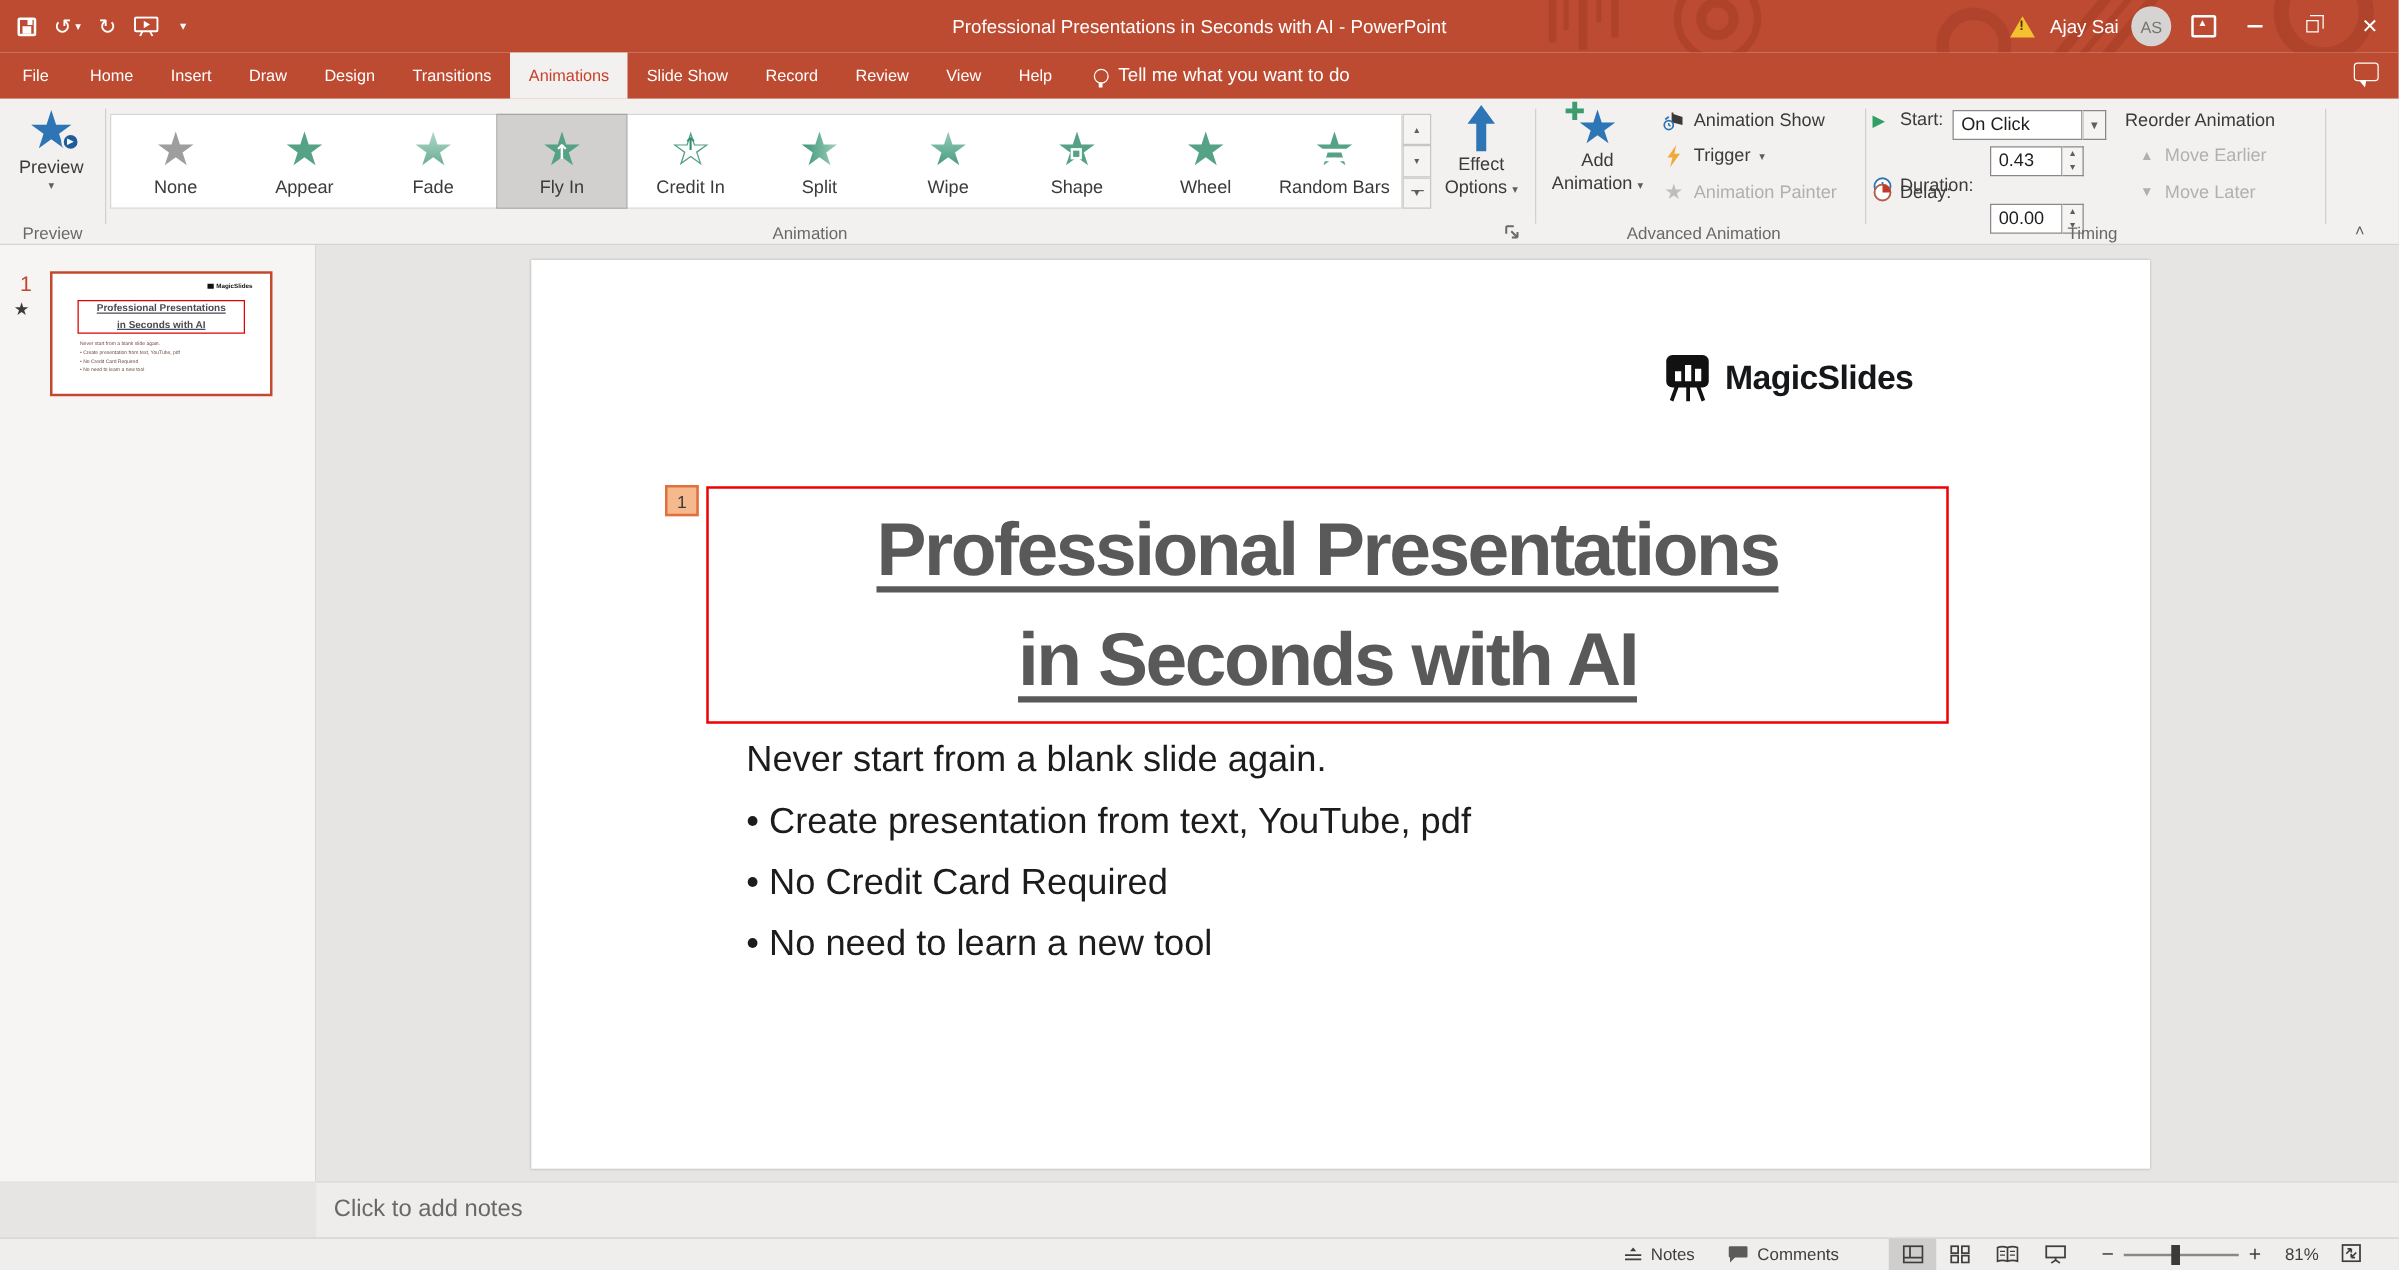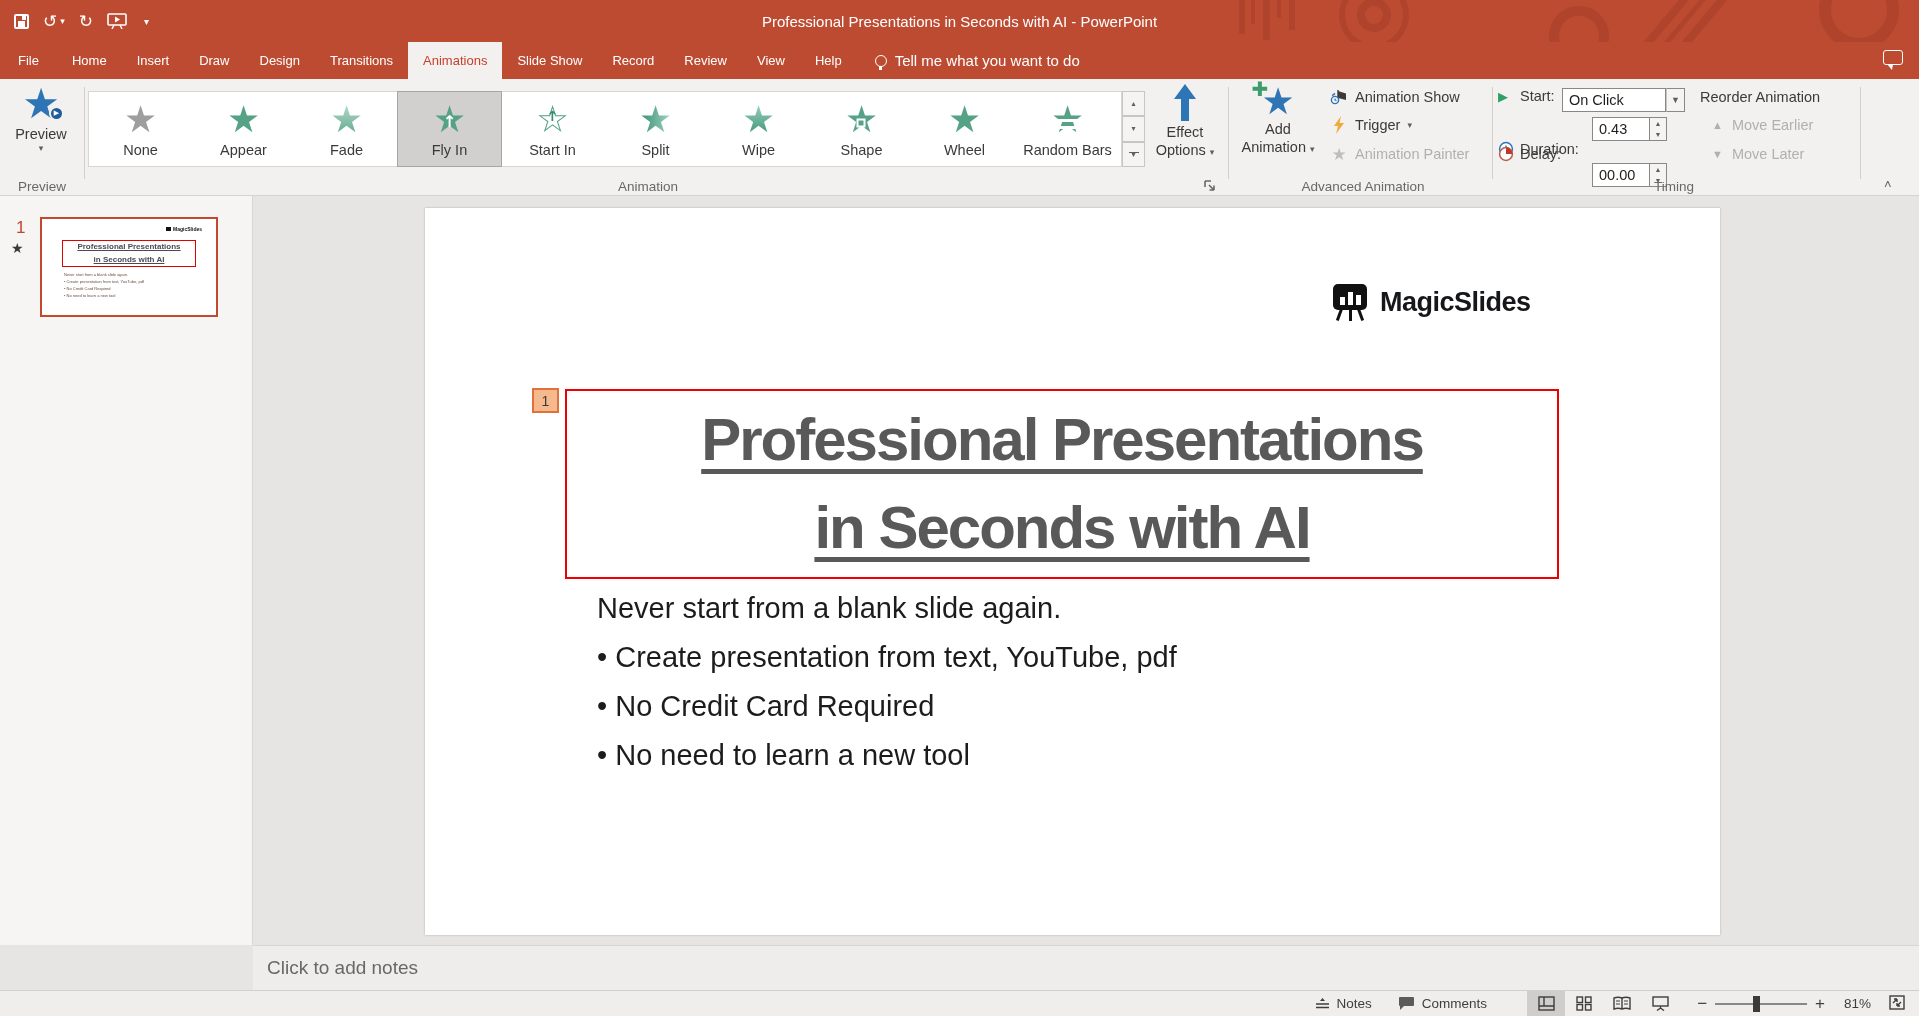--- a/index.html
+++ b/index.html
@@ -126,21 +126,21 @@
   .title-line { font-size:60px; line-height:84px; font-weight:bold; color:#595959; letter-spacing:-2px; text-decoration:underline; text-decoration-thickness:5px; text-underline-offset:9px;}
   .body-line { position:absolute; left:172px; font-size:29px; color:#1c1c1c; white-space:nowrap;}
 
   
   .notesbar { position:absolute; left:253px; top:945px; width:1666px; height:45px; background:#EFEDEC; border-top:1px solid #D8D6D4; display:flex; align-items:center; padding-left:14px;}
   .notes-ph { font-size:19px; color:#6A6867;}
 
   
   .statusbar { position:absolute; left:0; top:990px; width:1919px; height:26px; background:#F0EEED; border-top:1px solid #D2D0CE; display:flex; align-items:center; font-size:13.5px; color:#3F3E3D;}
   .sb-left { display:flex; align-items:center; gap:22px; padding-left:36px;}
-  .sb-right { margin-left:auto; display:flex; align-items:center; padding-right:14px;}
+  .sb-right { margin-left:auto; display:flex; align-items:center; padding-right:30px;}
   .sb-item { display:flex; align-items:center; gap:7px;}
   .sb-bold { font-weight:bold;}
   .viewbtn { width:38px; height:25px; display:flex; align-items:center; justify-content:center;}
   .viewbtn.sel { background:#D0CECD;}
   .zoomwrap { display:flex; align-items:center; gap:8px; margin-left:18px;}
   .ztrack { position:relative; width:92px; height:2px; background:#8A8886;}
   .zhandle { position:absolute; left:38px; top:-7px; width:7px; height:16px; background:#3B3A39;}
   .zpct { width:38px; text-align:right;}
   svg.li { stroke:#3F3E3D; fill:none; stroke-width:1.4;}
 </style>
@@ -180,20 +180,35 @@
             <rect x="1" y="1" width="18" height="11" rx="1" fill="none" stroke="#fff" stroke-width="1.6"></rect>
             <path d="M8 3.5 L13 6.5 L8 9.5 Z" fill="#fff"></path>
             <path d="M7 12 L5 16 M13 12 L15 16" stroke="#fff" stroke-width="1.4"></path>
           </svg>
       </div>
       <div class="qbtn">
           <span class="tinychev" style="font-size:10px;">▾</span>
         </div>
     </div>
     <div class="tb-title">Professional Presentations in Seconds with AI  -  PowerPoint</div>
+    <div class="tb-right">
+      <div class="warn-tri"></div>
+      <div class="tb-user">Ajay Sai</div>
+      <div class="avatar">AS</div>
+      <div class="ribopt"></div>
+      <div class="wbtn">
+          <span class="min-glyph"></span>
+        </div>
+      <div class="wbtn">
+          <span class="restore-glyph"></span>
+        </div>
+      <div class="wbtn">
+          <span class="close-glyph">✕</span>
+        </div>
+    </div>
   </div>
 
   <div class="menubar">
     <div class="tab first">File</div>
     <div class="tab">Home</div>
     <div class="tab">Insert</div>
     <div class="tab">Draw</div>
     <div class="tab">Design</div>
     <div class="tab">Transitions</div>
     <div class="tab active">Animations</div>
@@ -231,21 +246,21 @@
       <div class="gal-item">
         <div class="gal-star c-fade">★</div>
         <div class="gal-label">Fade</div>
       </div>
       <div class="gal-item selected">
         <div class="gal-star c-green">★<span class="ovl ovl-arrow">↑</span></div>
         <div class="gal-label">Fly In</div>
       </div>
       <div class="gal-item">
         <div class="gal-star c-green">☆<span class="ovl ovl-arrow-g">↑</span></div>
-        <div class="gal-label">Start In</div>
+        <div class="gal-label">Credit In</div>
       </div>
       <div class="gal-item">
         <div class="gal-star c-split">★</div>
         <div class="gal-label">Split</div>
       </div>
       <div class="gal-item">
         <div class="gal-star c-wipe">★</div>
         <div class="gal-label">Wipe</div>
       </div>
       <div class="gal-item">

